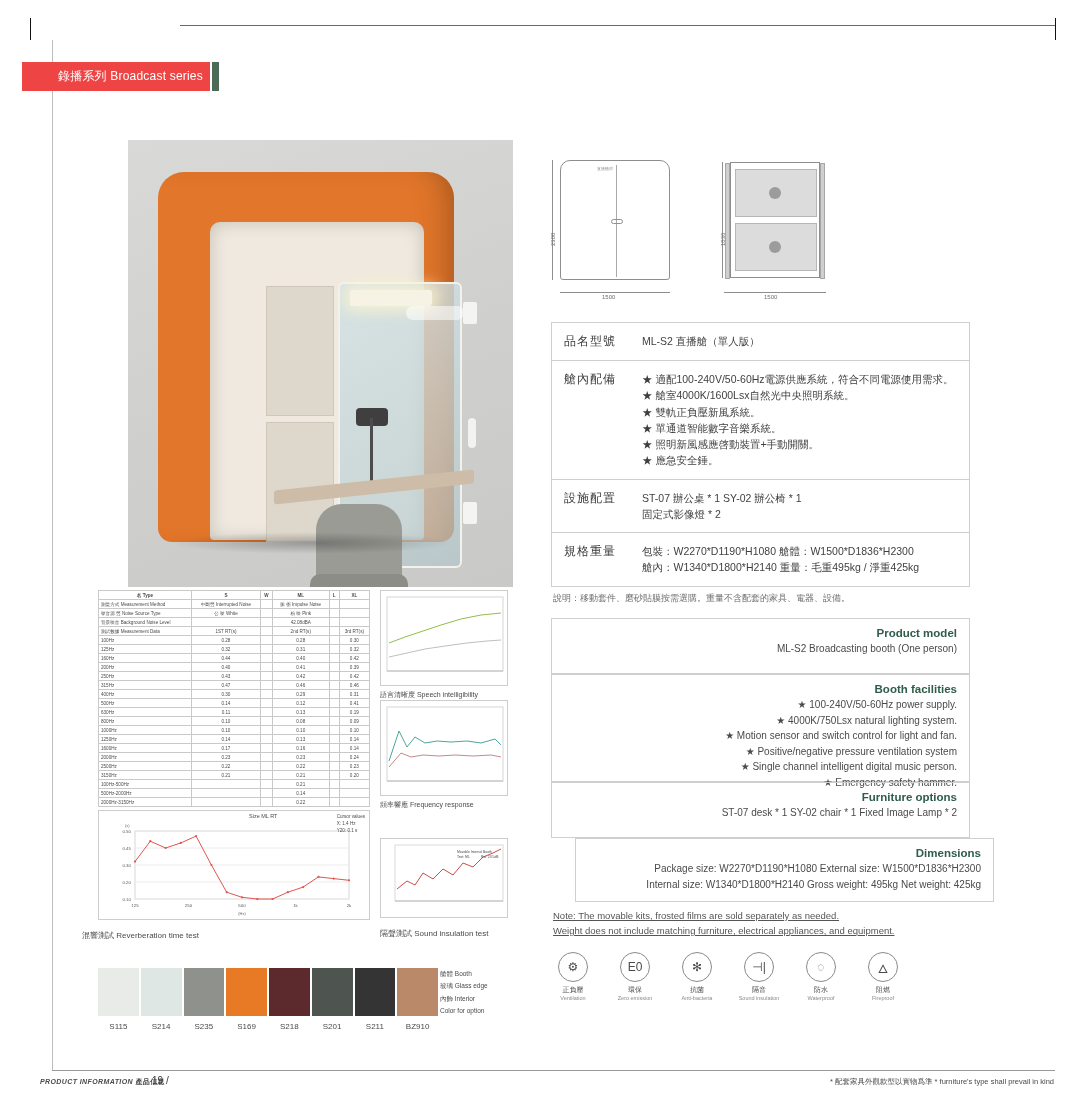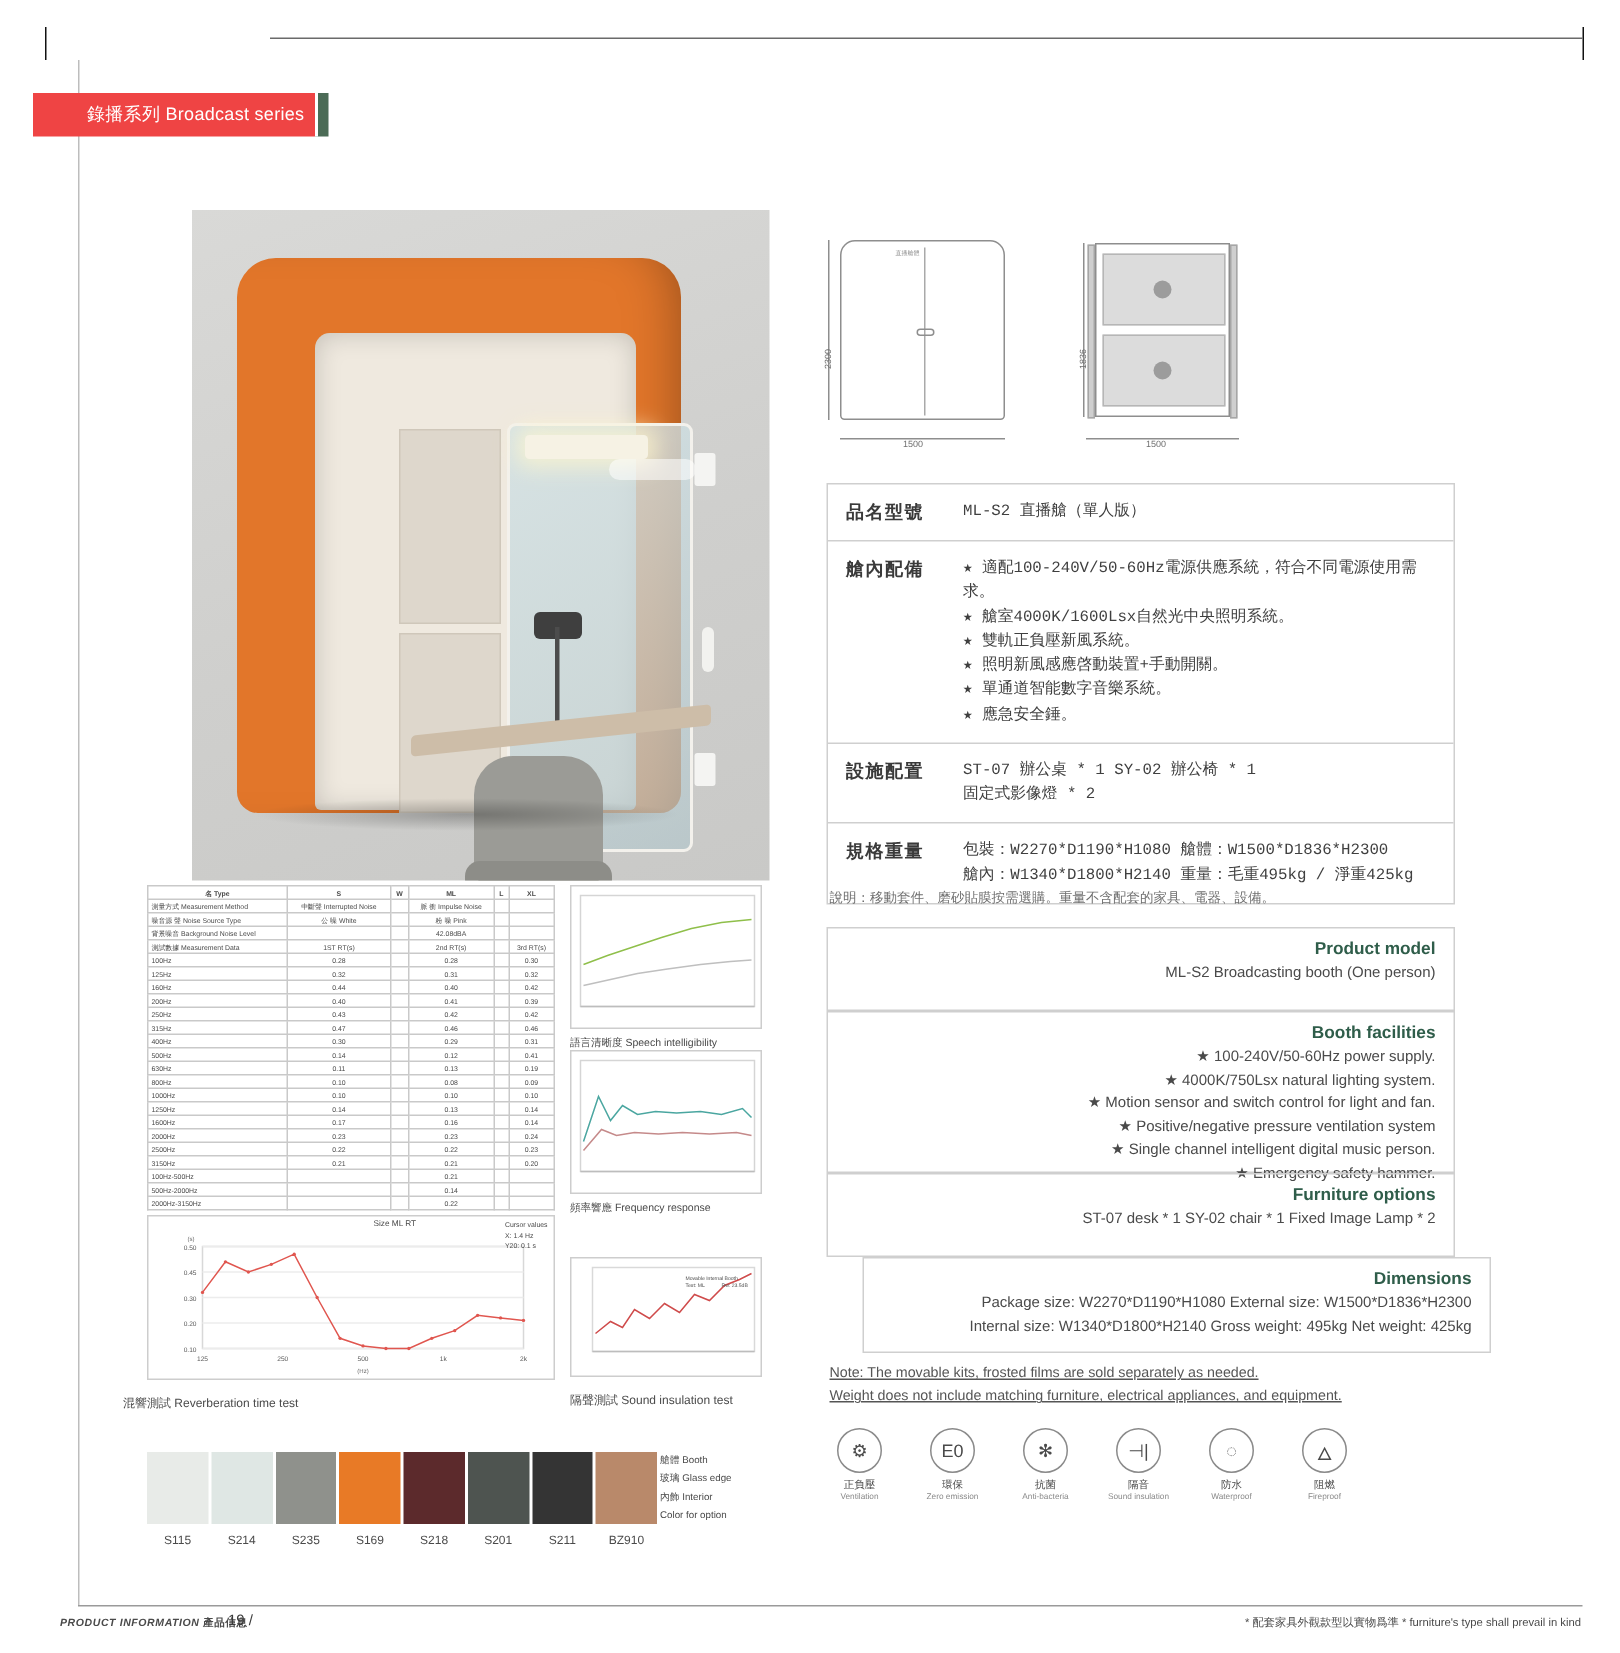--- a/index.html
+++ b/index.html
@@ -105,24 +105,24 @@
   .dim-h { height:1px; }
   .dim-v { width:1px; }
   .dim-txt { position:absolute; font-size:6px; color:#6f6f6f; }
   .dim-vtxt { position:absolute; font-size:6px; color:#6f6f6f; transform:rotate(-90deg); transform-origin:left top; white-space:nowrap; }
 
   
   .spec-table { position:absolute; left:551px; top:322px; width:419px; border:1px solid #cfcfcf; }
   .spec-row { display:flex; border-bottom:1px solid #cfcfcf; }
   .spec-row:last-child { border-bottom:none; }
   .spec-label {
-    width:86px; padding:10px 0 10px 12px; font-size:12px; font-weight:bold; color:#3a3a3a;
+    width:86px; padding:10px 0 10px 12px; font-size:12px; font-weight:normal; color:#3a3a3a;
     letter-spacing:1px; flex:none;
   }
-  .spec-value { padding:10px 10px 10px 4px; font-size:10.5px; line-height:1.55; color:#3f3f3f;font-family:Liberation Mono, monospace; }
+  .spec-value { padding:10px 10px 10px 4px; font-size:10.5px; line-height:1.55; color:#3f3f3f; }
   .note-cn { position:absolute; left:553px; top:592px; font-size:9px; color:#6f6f6f; }
 
   
   .en-block { position:absolute; left:551px; width:419px; border:1px solid #cfcfcf;text-align:right; }
   .en-title { font-size:11.5px; color:#2f5d4a; padding:8px 12px 2px; font-weight:bold; }
   .en-body { font-size:10px; color:#4a4a4a; line-height:1.55; padding:0 12px 9px; }
   .en-b1 { top:618px; height:56px; }
   .en-b2 { top:674px; height:108px; }
   .en-b3 { top:782px; height:56px; }
   .en-b4 { top:838px; height:64px;margin-left:24px; }
@@ -241,22 +241,22 @@
   <div class="spec-row">
     <div class="spec-label">品名型號</div>
     <div class="spec-value">ML-S2 直播艙（單人版）</div>
   </div>
   <div class="spec-row">
     <div class="spec-label">艙內配備</div>
     <div class="spec-value">
       <div>★ 適配100-240V/50-60Hz電源供應系統，符合不同電源使用需求。</div>
       <div>★ 艙室4000K/1600Lsx自然光中央照明系統。</div>
       <div>★ 雙軌正負壓新風系統。</div>
+      <div>★ 單通道智能數字音樂系統。</div>
       <div>★ 照明新風感應啓動裝置+手動開關。</div>
-      <div>★ 單通道智能數字音樂系統。</div>
       <div>★ 應急安全錘。</div>
     </div>
   </div>
   <div class="spec-row">
     <div class="spec-label">設施配置</div>
     <div class="spec-value">
       <div>ST-07 辦公桌 * 1   SY-02 辦公椅 * 1</div>
       <div>固定式影像燈 * 2</div>
     </div>
   </div>

